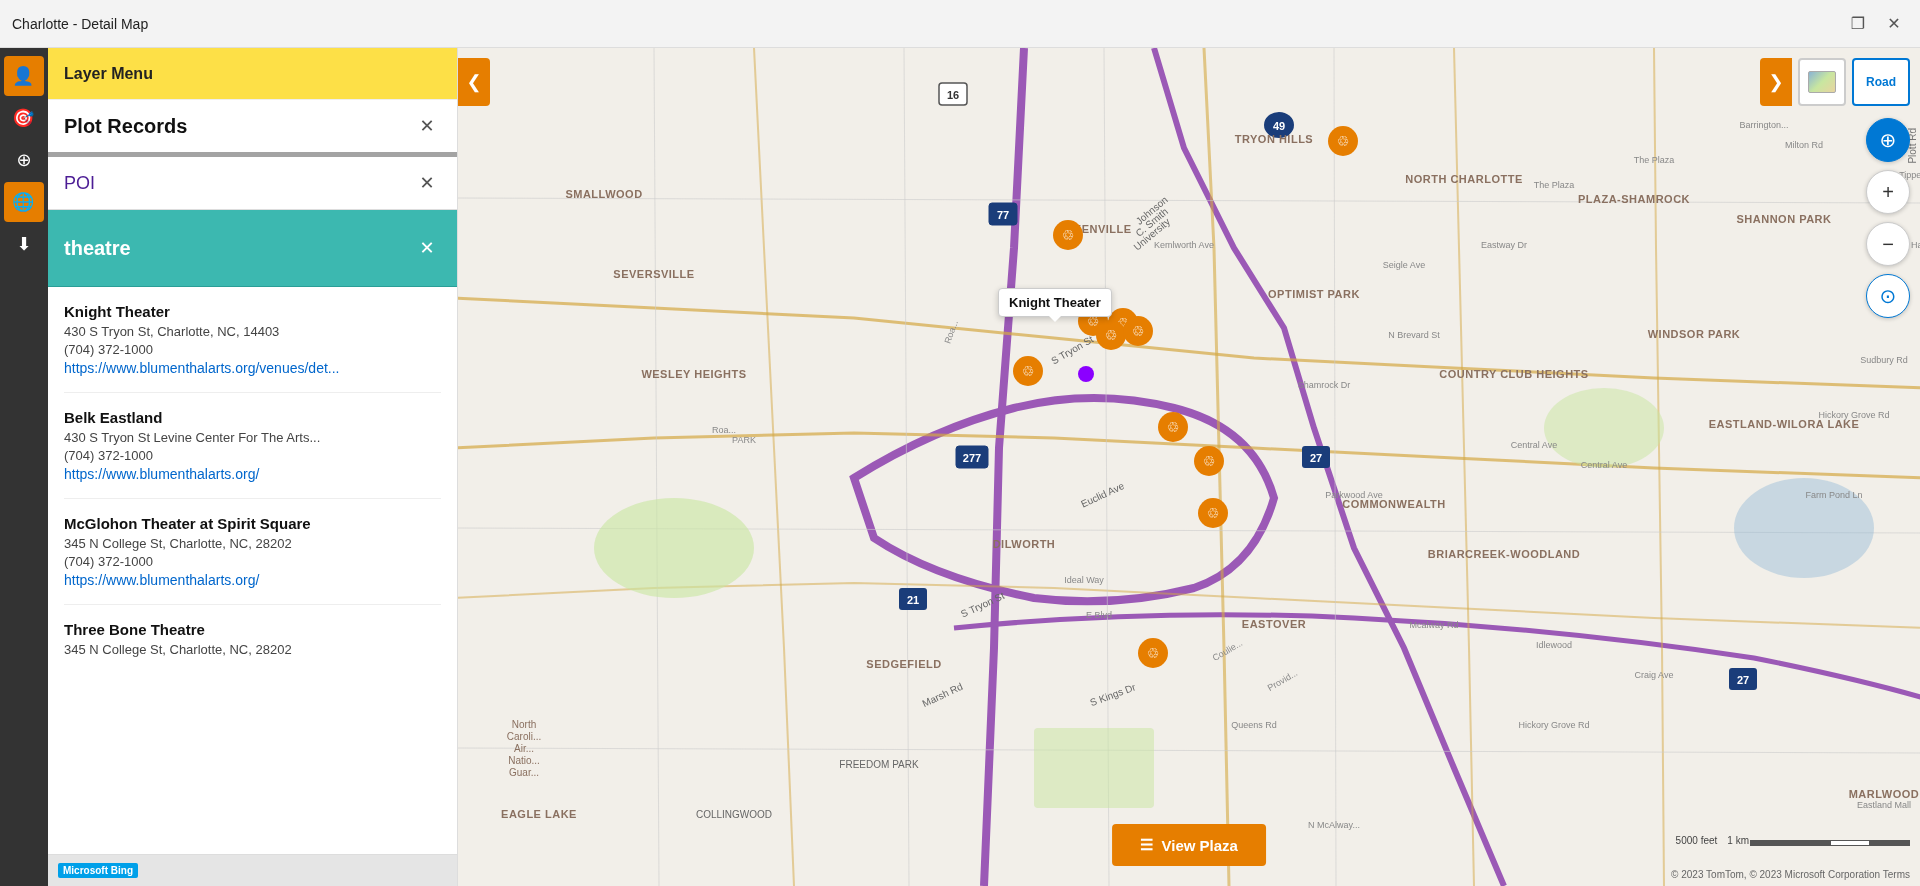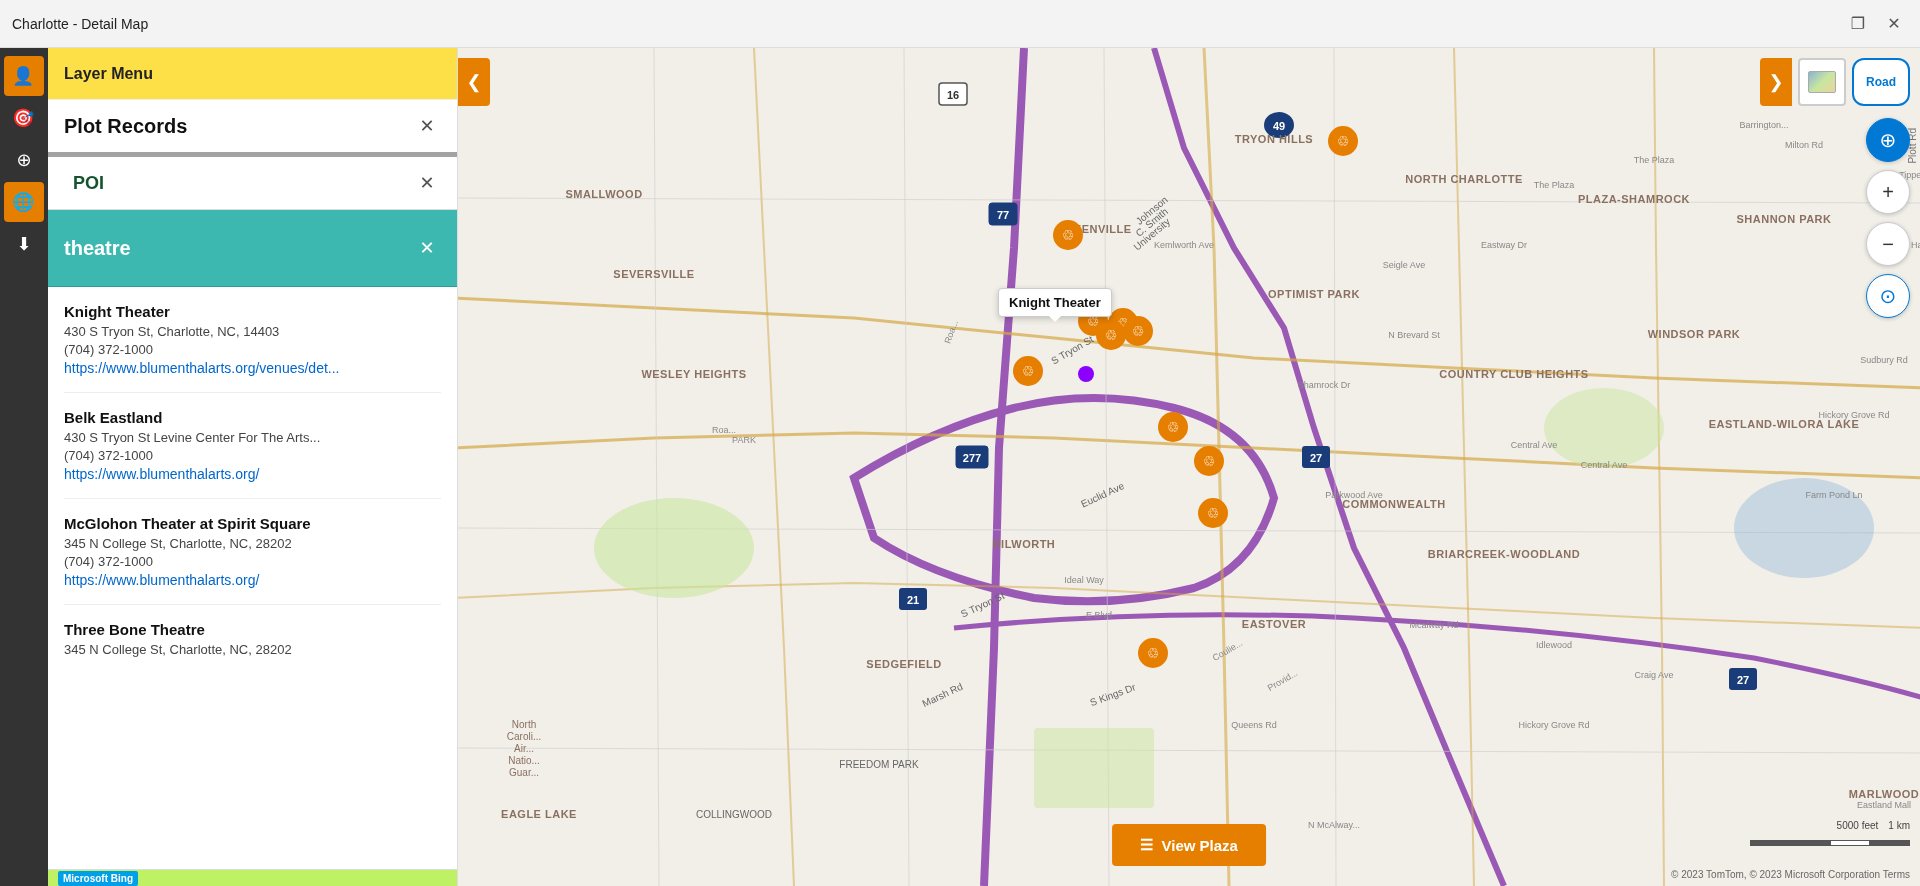--- a/index.html
+++ b/index.html
@@ -128,23 +128,22 @@
     
     .poi-section {
       padding: 12px 16px;
       border-bottom: 1px solid #ddd;
       display: flex;
       align-items: center;
       justify-content: space-between;
     }
     .poi-title {
       font-size: 18px;
-      font-weight: 700;
-      color: #14532d;
-      margin-left: 9px;
+      font-weight: 400;
+      color: #4c1d95;
     }
 
     
     .theatre-tag {
       background: #3cb8b0;
       padding: 24px 16px;
       display: flex;
       align-items: center;
       justify-content: space-between;
       border-bottom: 1px solid #2a9e97;
@@ -198,22 +197,22 @@
       font-size: 14px;
       color: #0066cc;
       white-space: nowrap;
       overflow: hidden;
       text-overflow: ellipsis;
       max-width: 360px;
     }
 
     
     .bing-footer {
-      height: 17px;
-      background: #bef264;
+      height: 32px;
+      background: #e5e5e5;
       border-top: 1px solid #ddd;
       display: flex;
       align-items: center;
       padding: 0 10px;
       gap: 6px;
       font-size: 11px;
       color: #555;
       flex-shrink: 0;
     }
     .bing-logo {
@@ -298,21 +297,21 @@
     }
     .road-label-btn {
       background: white;
       border: 2px solid #0078d4;
       color: #0078d4;
       font-size: 12px;
       font-weight: 600;
       padding: 6px 12px;
       height: 48px;
       cursor: pointer;
-      border-radius: 12px;
+      border-radius: 4px;
     }
 
     .map-right-controls {
       position: absolute;
       right: 10px;
       top: 70px;
       display: flex;
       flex-direction: column;
       gap: 8px;
       z-index: 10;
@@ -362,23 +361,23 @@
       color: #666;
       z-index: 10;
     }
 
     
     .scale-bar {
       position: absolute;
       bottom: 20px;
       right: 10px;
       display: flex;
-      flex-direction: column;
+      flex-direction: row;
       align-items: flex-end;
-      gap: 9px;
+      gap: 1px;
       z-index: 10;
     }
     .scale-label {
       font-size: 10px;
       color: #444;
     }
 
     
     .plott-rd {
       position: absolute;

